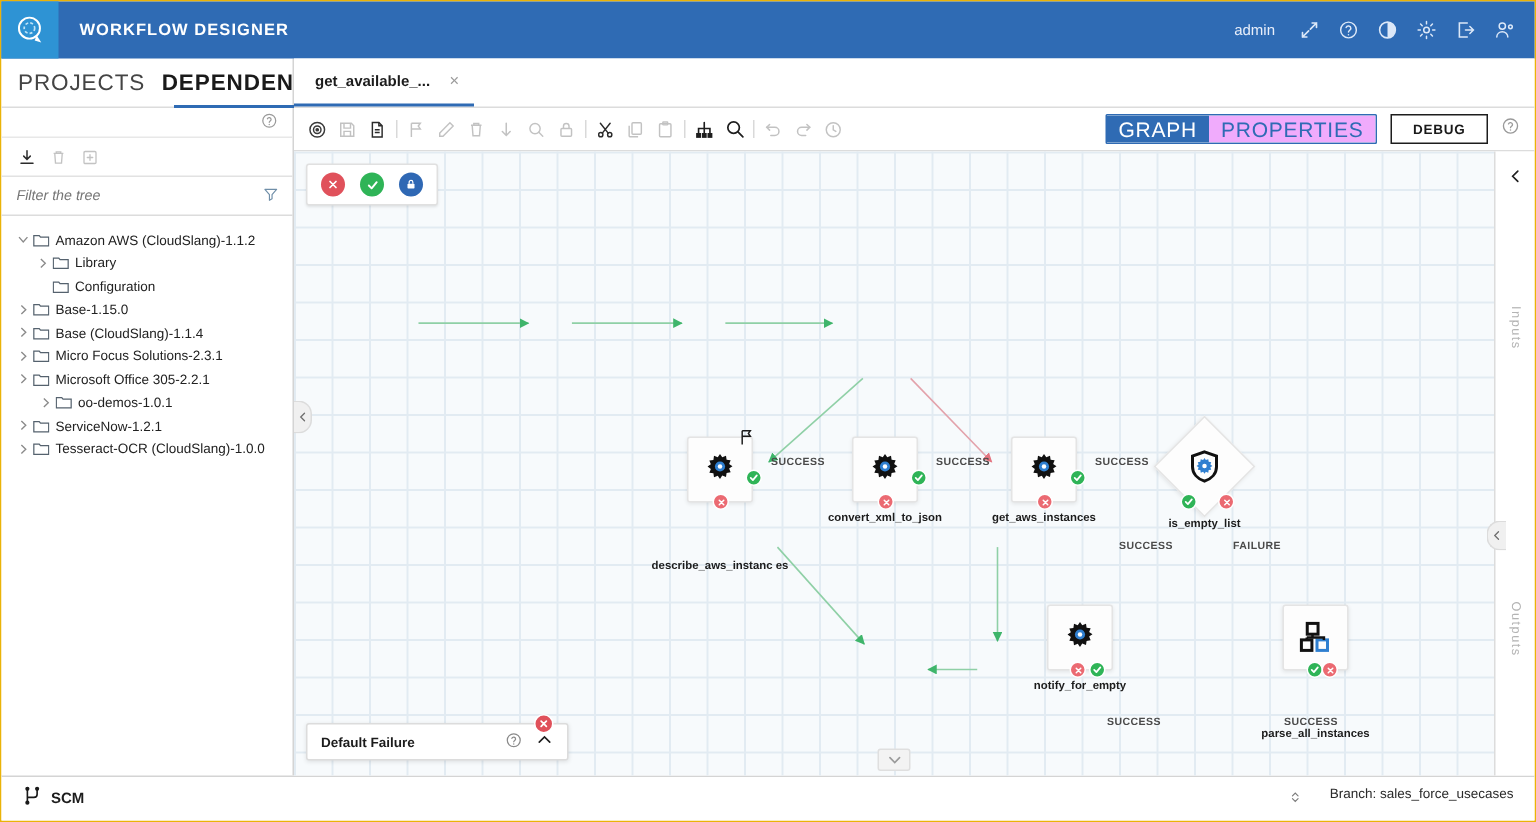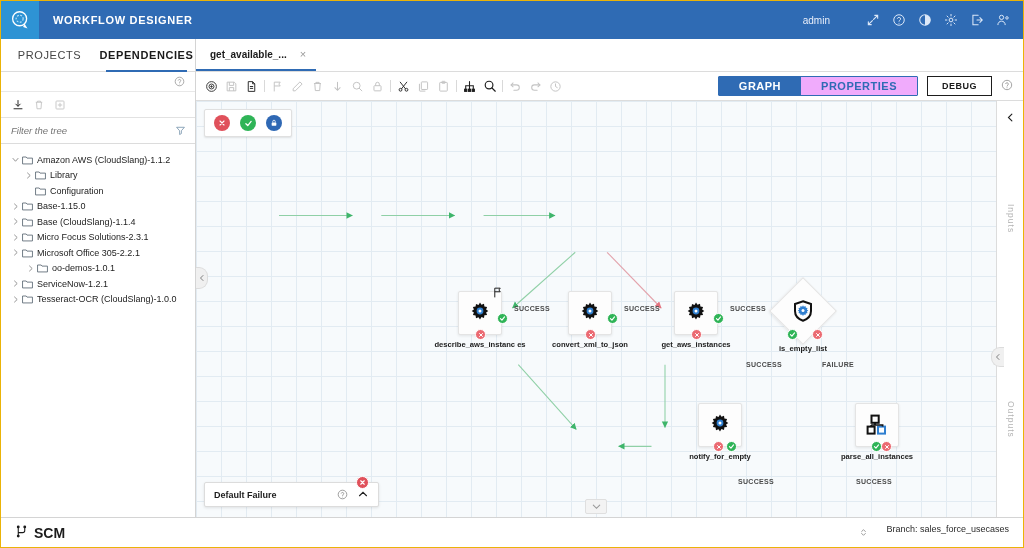--- a/index.html
+++ b/index.html
@@ -28,21 +28,21 @@
     flex: 0 0 38px;
   }
   .app-title {
     color: #fff; font-size: 11px; font-weight: bold;
     letter-spacing: 0.7px; margin-left: 14px;
   }
   .header-right {
     margin-left: auto; display: flex; align-items: center;
     gap: 11px; padding-right: 13px;
   }
-  .hdr-user { color: #e8eefa; font-size: 10px; margin-right: 24px; }
+  .hdr-user { color: #e8eefa; font-size: 10px; margin-right: 4px; }
   .hdr-ico {
     width: 15px; height: 15px; display: flex;
     align-items: center; justify-content: center; cursor: pointer;
   }
   .hdr-ico svg { display:block; }
 
   
   .body { flex: 1; display: flex; min-height: 0; }
 
   
@@ -50,22 +50,22 @@
     width: 195px; flex: 0 0 195px;
     border-right: 1px solid #d4d4d4;
     display: flex; flex-direction: column; background: #fff;
   }
   .side-tabs {
     display: flex; height: 33px; flex: 0 0 33px;
     border-bottom: 1px solid #dcdcdc;
   }
   .side-tab {
     flex: 1; display: flex; align-items: center; justify-content: center;
-    font-size: 11px; letter-spacing: 0.6px; color: #444;
-    cursor: pointer; position: relative;
+    font-size: 15px; letter-spacing: 0.6px; color: #444;
+    cursor: pointer; position: relative; margin-left: 11px;
   }
   .side-tab.active { font-weight: bold; color: #1a1a1a; }
   .side-tab.active::after {
     content: ""; position: absolute; bottom: -1px; left: 8px; right: 8px;
     height: 2px; background: #2f6bb4;
   }
   .side-help-row {
     height: 20px; display: flex; align-items: center;
     justify-content: flex-end; padding-right: 10px;
     border-bottom: 1px solid #e8e8e8;
@@ -122,22 +122,22 @@
   }
   .tb-ico.dim { opacity: 0.3; }
   .tb-sep { width: 1px; height: 12px; background: #d9d9d9; margin: 0 5px; }
   .tb-right { margin-left: auto; display: flex; align-items: center; gap: 9px; }
   .seg {
     display: flex; height: 20px; border: 1px solid #2f6bb4; border-radius: 1px;
     overflow: hidden;
   }
   .seg-btn {
     display: flex; align-items: center; justify-content: center;
-    font-size: 11px; font-weight: bold; letter-spacing: 0.5px;
-    padding: 0 20px; cursor: pointer;
+    font-size: 14px; font-weight: normal; letter-spacing: 0.5px;
+    padding: 0 8px; cursor: pointer;
   }
   .seg-btn.on { background: #2f6bb4; color: #fff; }
   .seg-btn.off { background: #f0abfc; color: #2f6bb4; }
   .debug-btn {
     height: 20px; border: 1.4px solid #1d1d1d; background: #fff;
     font-size: 9px; font-weight: bold; letter-spacing: 0.5px; color: #1a1a1a;
     padding: 0 14px; display: flex; align-items: center; cursor: pointer;
     font-family: "Liberation Sans", sans-serif;
   }
 
@@ -182,21 +182,21 @@
     display: flex; align-items: center; justify-content: center;
     box-shadow: 0 1px 3px rgba(0,0,0,.09); cursor: pointer;
   }
   .ndiamond > .inner { transform: rotate(-45deg); display: flex; }
   .nlabel {
     position: absolute; top: 49px; left: 50%; transform: translateX(-50%);
     font-size: 7.6px; font-weight: bold; color: #1c1c1c;
     text-align: center; width: 78px; line-height: 1.25;
     white-space: normal; pointer-events: none;
   }
-  .nlabel.wide { width: 92px; }
+  .nlabel.wide { width: 92px; margin-top: 32px; }
   .sbadge {
     position: absolute; width: 11px; height: 11px; border-radius: 50%;
     display: flex; align-items: center; justify-content: center;
     color: #fff; font-size: 7px; font-weight: bold;
     border: 1.2px solid #fff; cursor: pointer;
   }
   .sbadge.green { background: #2fb457; }
   .sbadge.red { background: #eb6a72; }
 
   .edgelabel {
@@ -257,21 +257,21 @@
     border-radius: 9px 0 0 9px; display: flex;
     align-items: center; justify-content: center; cursor: pointer;
   }
 
   
   .footer {
     height: 30px; flex: 0 0 30px; border-top: 1px solid #d4d4d4;
     display: flex; align-items: center; padding: 0 14px; background: #fff;
   }
   .scm { display: flex; align-items: center; gap: 6px; }
-  .scm-text { font-size: 14px; font-weight: bold; color: #1c1c1c; }
+  .scm-text { font-size: 10px; font-weight: bold; color: #1c1c1c; }
   .footer-right {
     margin-left: auto; display: flex; align-items: flex-start; gap: 18px;
   }
   .branch-text { font-size: 9px; color: #2a2a2a; }
 </style>
 </head>
 <body>
 
 <div id="app">
 

